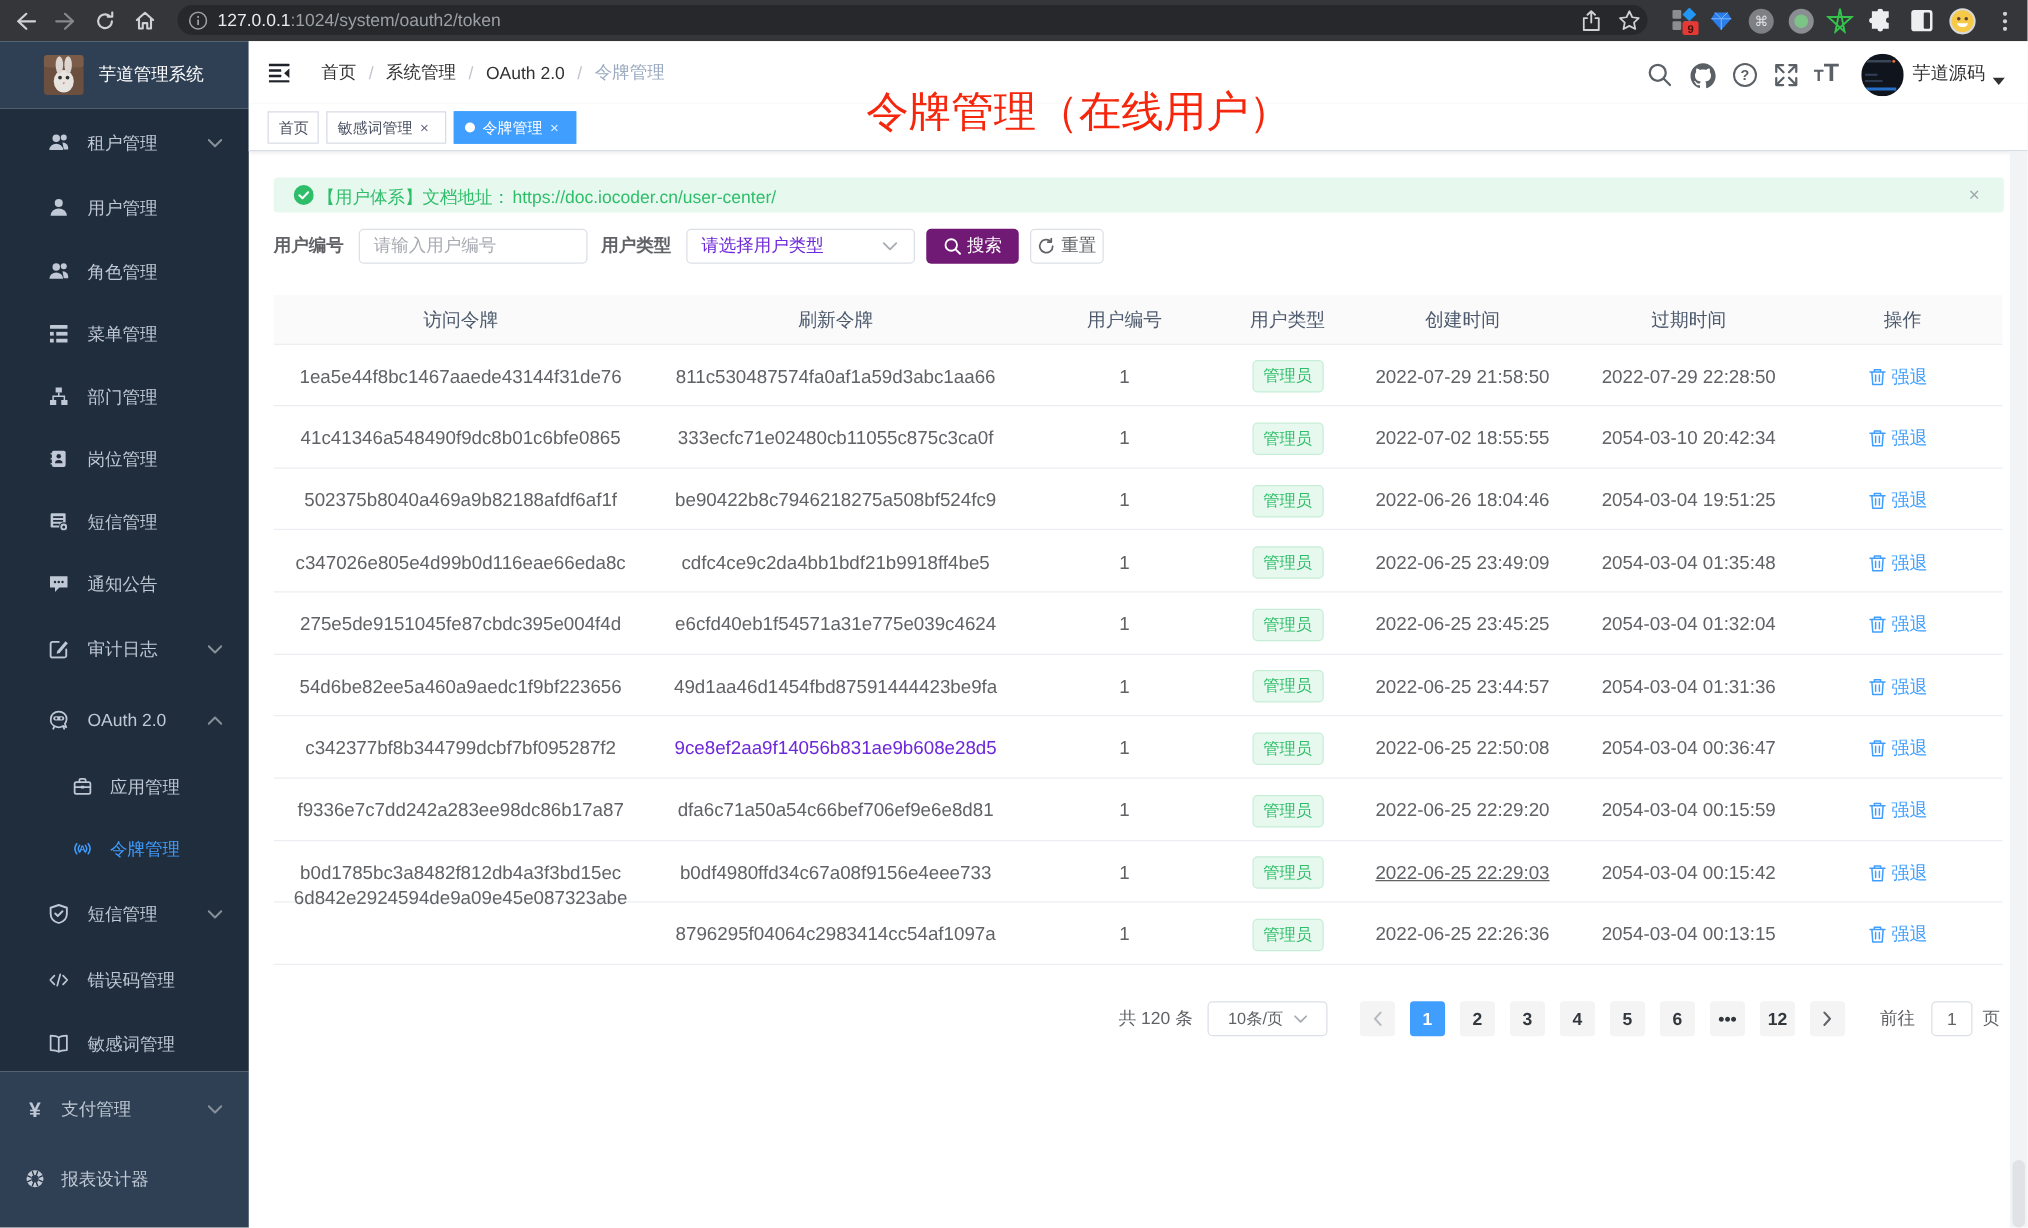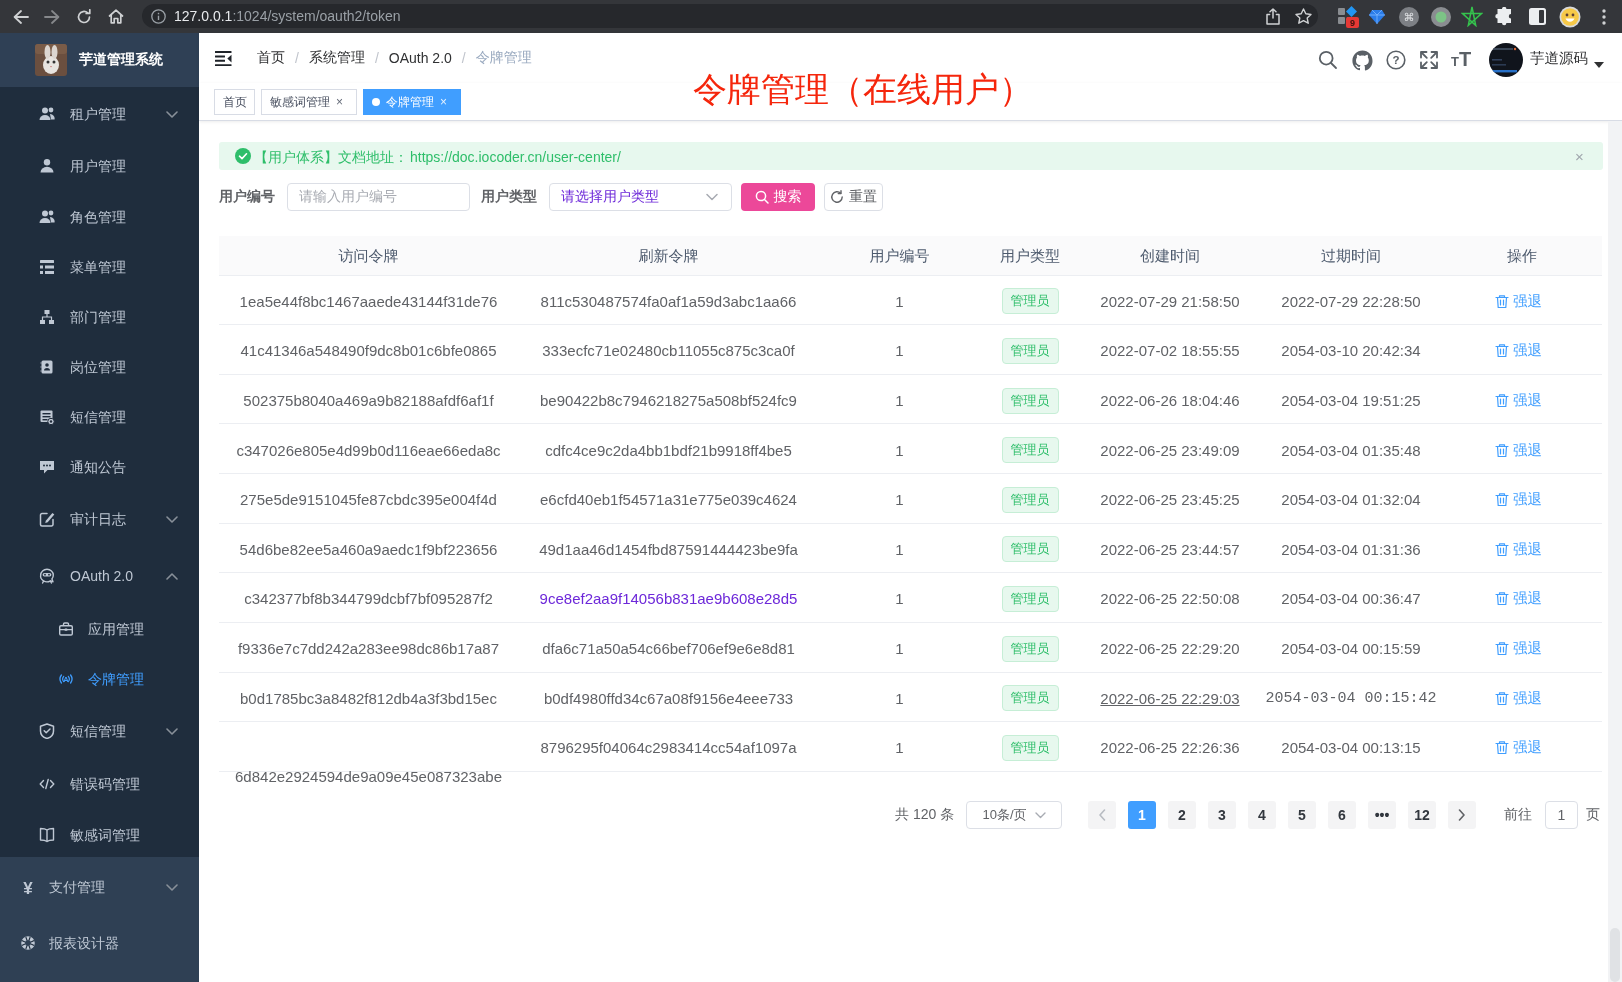--- a/index.html
+++ b/index.html
@@ -84,21 +84,21 @@
 <svg class="ab" style="left:35px;top:44px;" width="32" height="32" viewBox="0 0 32 32" xmlns="http://www.w3.org/2000/svg">
     <rect width="32" height="32" rx="3" fill="#6b4f3f"></rect>
     <rect width="32" height="10" rx="3" fill="#7a5c48"></rect>
     <ellipse cx="16" cy="21" rx="8" ry="9" fill="#e8e4e0"></ellipse>
     <ellipse cx="12.5" cy="8" rx="3" ry="7" fill="#ddd6d0"></ellipse>
     <ellipse cx="19.5" cy="8" rx="3" ry="7" fill="#ddd6d0"></ellipse>
     <circle cx="13" cy="18" r="1.5" fill="#333"></circle>
     <circle cx="19" cy="18" r="1.5" fill="#333"></circle>
     <path d="M15 22 h2 l-1 1.5 Z" fill="#c77"></path>
   </svg>
-<div class="ab flex" style="left:79px;top:33px;height:54px;font-size:14px;font-weight:bold;color:#fff;">芋道管理系统</div>
+<div class="ab flex" style="left:79px;top:33px;height:54px;font-size:14px;font-weight:normal;color:#fff;">芋道管理系统</div>
 <svg class="ab" style="left:39px;top:106px;" width="16" height="16" viewBox="0 0 16 16" xmlns="http://www.w3.org/2000/svg">
     <circle cx="6" cy="4.5" r="3" fill="#bfc8d4"></circle>
     <path d="M0.5 14 a5.5 5 0 0 1 11 0 Z" fill="#bfc8d4"></path>
     <circle cx="12" cy="4" r="2.4" fill="#bfc8d4"></circle>
     <path d="M11 8 a4.5 4.5 0 0 1 4.5 5.5 h-3.5" fill="#bfc8d4"></path>
   </svg>
 <div class="ab" style="left:70px;top:104px;font-size:14px;line-height:20px;color:#bfc8d4;">租户管理</div>
 <svg class="ab" style="left:166px;top:110px;" width="12" height="9" viewBox="0 0 12 9" xmlns="http://www.w3.org/2000/svg">
     <path d="M1 2 L6 7 L11 2" stroke="#889099" stroke-width="1.6" fill="none" stroke-linecap="round" stroke-linejoin="round"></path>
   </svg>
@@ -285,21 +285,21 @@
   </svg>
 <div class="ab" style="left:254px;top:149px;font-size:14px;color:#2ebe6a;">【用户体系】文档地址：<span style="padding-left:2px;">https://doc.iocoder.cn/user-center/</span></div>
 <div class="ab" style="left:1575px;top:148px;font-size:15px;color:#a0a6ad;">×</div>
 <div class="ab flex" style="left:219px;top:183px;height:28px;font-size:14px;font-weight:bold;color:#606266;">用户编号</div>
 <div class="ab flex" style="left:287px;top:183px;width:183px;height:28px;border:1px solid #dcdfe6;border-radius:4px;background:#fff;padding:0 11px;font-size:14px;color:#a8abb2;">请输入用户编号</div>
 <div class="ab flex" style="left:481px;top:183px;height:28px;font-size:14px;font-weight:bold;color:#606266;">用户类型</div>
 <div class="ab flex" style="left:549px;top:183px;width:183px;height:28px;border:1px solid #dcdfe6;border-radius:4px;background:#fff;padding:0 11px;font-size:14px;color:#6d28d9;">请选择用户类型</div>
 <svg class="ab" style="left:706px;top:193px;" width="12" height="8" viewBox="0 0 12 8" xmlns="http://www.w3.org/2000/svg">
     <path d="M1 1.5 L6 6.5 L11 1.5" stroke="#a8abb2" stroke-width="1.5" fill="none" stroke-linecap="round" stroke-linejoin="round"></path>
   </svg>
-<div class="ab flex" style="left:741px;top:183px;width:74px;height:28px;background:#ec4899;border-radius:4px;color:#fff;font-size:14px;justify-content:center;text-align:right;"><svg width="14" height="14" viewBox="0 0 14 14" style="margin-right:5px;">
+<div class="ab flex" style="left:741px;top:183px;width:74px;height:28px;background:#701a75;border-radius:4px;color:#fff;font-size:14px;justify-content:center;text-align:right;"><svg width="14" height="14" viewBox="0 0 14 14" style="margin-right:5px;">
       <circle cx="6" cy="6" r="4.6" stroke="#fff" stroke-width="1.5" fill="none"></circle>
       <path d="M9.5 9.5 L13 13" stroke="#fff" stroke-width="1.5" stroke-linecap="round"></path>
     </svg>搜索</div>
 <div class="ab flex" style="left:824px;top:183px;width:59px;height:28px;background:#fff;border:1px solid #dcdfe6;border-radius:4px;color:#606266;font-size:14px;justify-content:center;"><svg width="14" height="14" viewBox="0 0 14 14" style="margin-right:5px;">
       <path d="M12.2 7 a5.2 5.2 0 1 1 -1.5 -3.7" stroke="#606266" stroke-width="1.4" fill="none" stroke-linecap="round"></path>
       <path d="M11 0.8 V3.6 H8.2" stroke="#606266" stroke-width="1.4" fill="none" stroke-linecap="round" stroke-linejoin="round"></path>
     </svg>重置</div>
 <div class="ab" style="left:219px;top:236.0px;width:1383px;height:39.5px;background:#fafafb;border-bottom:1px solid #eceef2;"></div>
 <div class="ab flex" style="left:219px;top:236.0px;width:299px;height:39.5px;justify-content:center;padding-top:2px;font-size:15px;font-weight:500;color:#4d5a6d;">访问令牌</div>
 <div class="ab flex" style="left:518px;top:236.0px;width:301px;height:39.5px;justify-content:center;padding-top:2px;font-size:15px;font-weight:500;color:#4d5a6d;">刷新令牌</div>
@@ -386,27 +386,27 @@
 <div class="ab flex" style="left:1260px;top:623.8px;width:182px;height:49.6px;justify-content:center;font-size:15px;color:#606266;">2054-03-04 00:15:59</div>
 <div class="ab flex" style="left:1001.5px;top:635.6px;width:57px;height:26px;background:#e7f8ee;border:1px solid #c6eed6;border-radius:4px;justify-content:center;font-size:13px;color:#2ebe6a;">管理员</div>
 <div class="ab flex" style="left:1442px;top:623.8px;width:160px;height:49.6px;justify-content:center;padding-right:7px;font-size:14.5px;color:#409eff;"><svg width="14" height="15" viewBox="0 0 14 15" style="margin-right:4px;">
       <path d="M1 3.5 H13 M4.5 3.5 V1.8 H9.5 V3.5 M2.5 3.5 L3.2 13.5 H10.8 L11.5 3.5 M5.5 6 V11 M8.5 6 V11" stroke="#409eff" stroke-width="1.2" fill="none" stroke-linecap="round" stroke-linejoin="round"></path>
     </svg>强退</div>
 <div class="ab" style="left:219px;top:721.1px;width:1383px;height:1px;background:#eceef2;"></div>
 <div class="ab flex" style="left:219px;top:673.5px;width:299px;height:49.6px;justify-content:center;font-size:15px;color:#606266;">b0d1785bc3a8482f812db4a3f3bd15ec</div>
 <div class="ab flex" style="left:518px;top:673.5px;width:301px;height:49.6px;justify-content:center;font-size:15px;color:#606266;">b0df4980ffd34c67a08f9156e4eee733</div>
 <div class="ab flex" style="left:819px;top:673.5px;width:161px;height:49.6px;justify-content:center;font-size:15px;color:#606266;">1</div>
 <div class="ab flex" style="left:1080px;top:673.5px;width:180px;height:49.6px;justify-content:center;font-size:15px;color:#606266;text-decoration:underline;">2022-06-25 22:29:03</div>
-<div class="ab flex" style="left:1260px;top:673.5px;width:182px;height:49.6px;justify-content:center;font-size:15px;color:#606266;font-family:Liberation Mono, monospace;">2054-03-04 00:15:42</div>
+<div class="ab flex" style="left:1260px;top:673.5px;width:182px;height:49.6px;justify-content:center;font-size:15px;color:#606266;">2054-03-04 00:15:42</div>
 <div class="ab flex" style="left:1001.5px;top:685.3px;width:57px;height:26px;background:#e7f8ee;border:1px solid #c6eed6;border-radius:4px;justify-content:center;font-size:13px;color:#2ebe6a;">管理员</div>
 <div class="ab flex" style="left:1442px;top:673.5px;width:160px;height:49.6px;justify-content:center;padding-right:7px;font-size:14.5px;color:#409eff;"><svg width="14" height="15" viewBox="0 0 14 15" style="margin-right:4px;">
       <path d="M1 3.5 H13 M4.5 3.5 V1.8 H9.5 V3.5 M2.5 3.5 L3.2 13.5 H10.8 L11.5 3.5 M5.5 6 V11 M8.5 6 V11" stroke="#409eff" stroke-width="1.2" fill="none" stroke-linecap="round" stroke-linejoin="round"></path>
     </svg>强退</div>
 <div class="ab" style="left:219px;top:770.7px;width:1383px;height:1px;background:#eceef2;"></div>
-<div class="ab flex" style="left:219px;top:752px;width:299px;height:49.6px;justify-content:center;font-size:15px;color:#606266;">6d842e2924594de9a09e45e087323abe</div>
+<div class="ab flex" style="left:219px;top:694px;width:299px;height:49.6px;justify-content:center;font-size:15px;color:#606266;">6d842e2924594de9a09e45e087323abe</div>
 <div class="ab flex" style="left:518px;top:723.1px;width:301px;height:49.6px;justify-content:center;font-size:15px;color:#606266;">8796295f04064c2983414cc54af1097a</div>
 <div class="ab flex" style="left:819px;top:723.1px;width:161px;height:49.6px;justify-content:center;font-size:15px;color:#606266;">1</div>
 <div class="ab flex" style="left:1080px;top:723.1px;width:180px;height:49.6px;justify-content:center;font-size:15px;color:#606266;">2022-06-25 22:26:36</div>
 <div class="ab flex" style="left:1260px;top:723.1px;width:182px;height:49.6px;justify-content:center;font-size:15px;color:#606266;">2054-03-04 00:13:15</div>
 <div class="ab flex" style="left:1001.5px;top:734.9px;width:57px;height:26px;background:#e7f8ee;border:1px solid #c6eed6;border-radius:4px;justify-content:center;font-size:13px;color:#2ebe6a;">管理员</div>
 <div class="ab flex" style="left:1442px;top:723.1px;width:160px;height:49.6px;justify-content:center;padding-right:7px;font-size:14.5px;color:#409eff;"><svg width="14" height="15" viewBox="0 0 14 15" style="margin-right:4px;">
       <path d="M1 3.5 H13 M4.5 3.5 V1.8 H9.5 V3.5 M2.5 3.5 L3.2 13.5 H10.8 L11.5 3.5 M5.5 6 V11 M8.5 6 V11" stroke="#409eff" stroke-width="1.2" fill="none" stroke-linecap="round" stroke-linejoin="round"></path>
     </svg>强退</div>
 <div class="ab flex" style="left:895px;top:801px;height:28px;font-size:14px;color:#606266;">共 120 条</div>
 <div class="ab flex" style="left:966px;top:801px;width:96px;height:28px;border:1px solid #dcdfe6;border-radius:4px;background:#fff;font-size:13px;color:#606266;justify-content:center;">10条/页<svg width="11" height="7" viewBox="0 0 11 7" style="margin-left:8px;">

